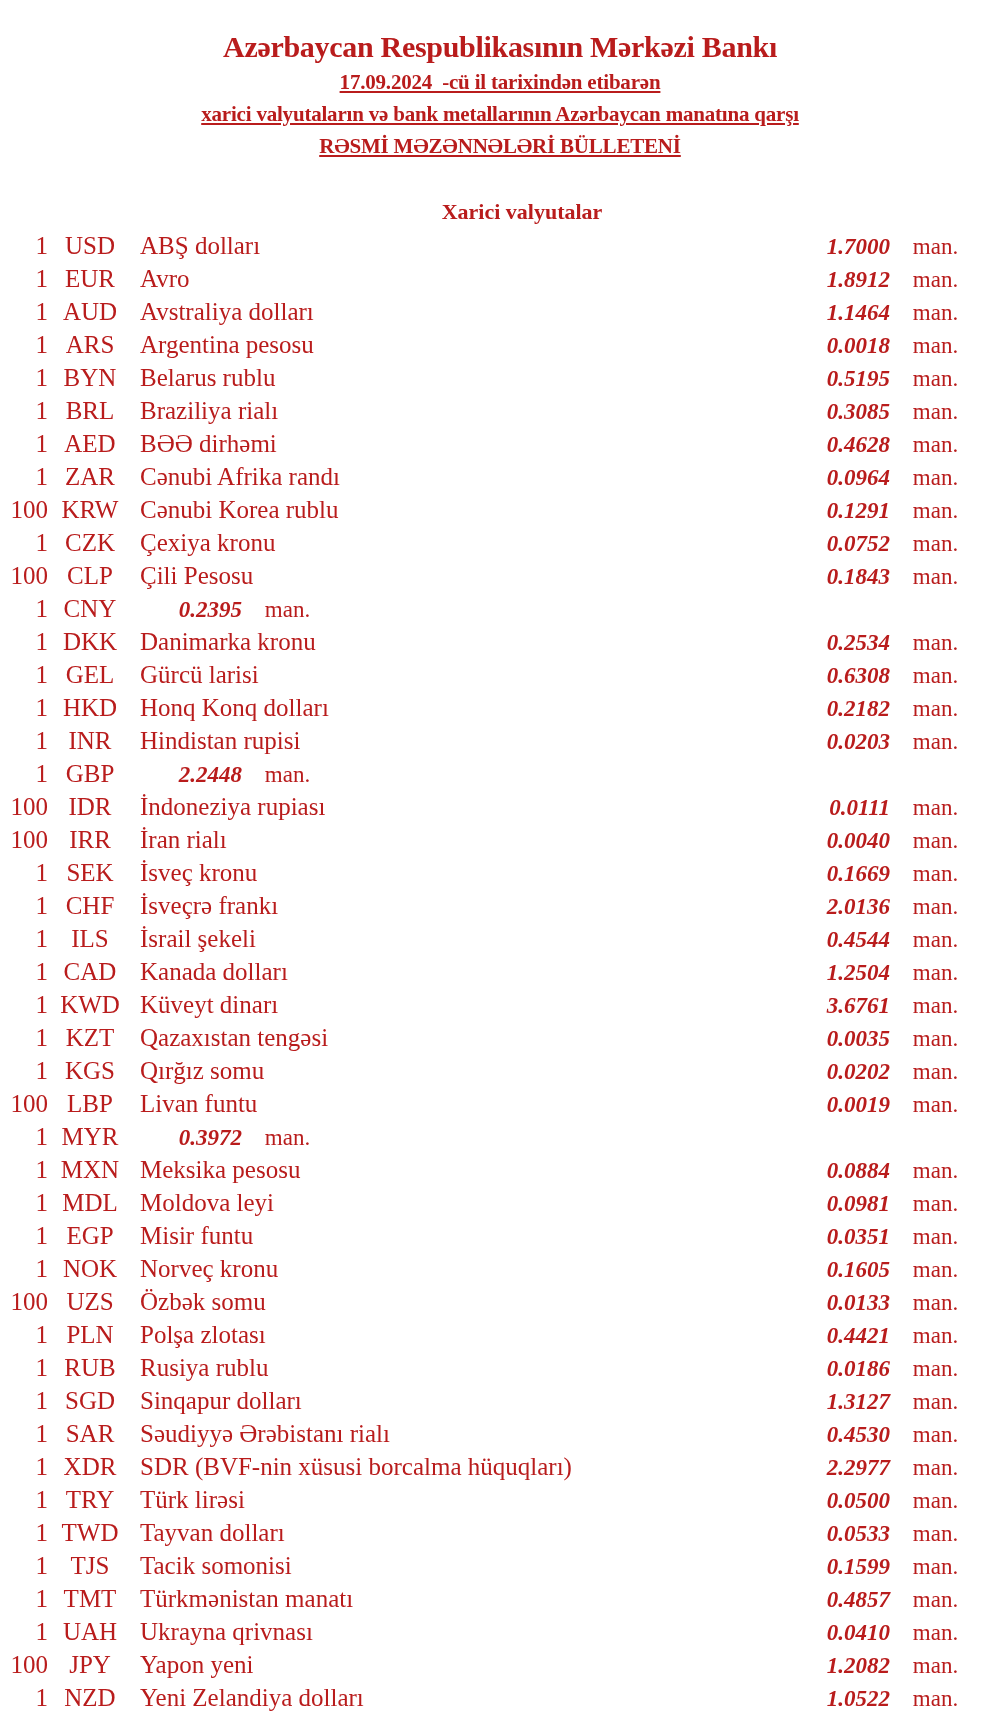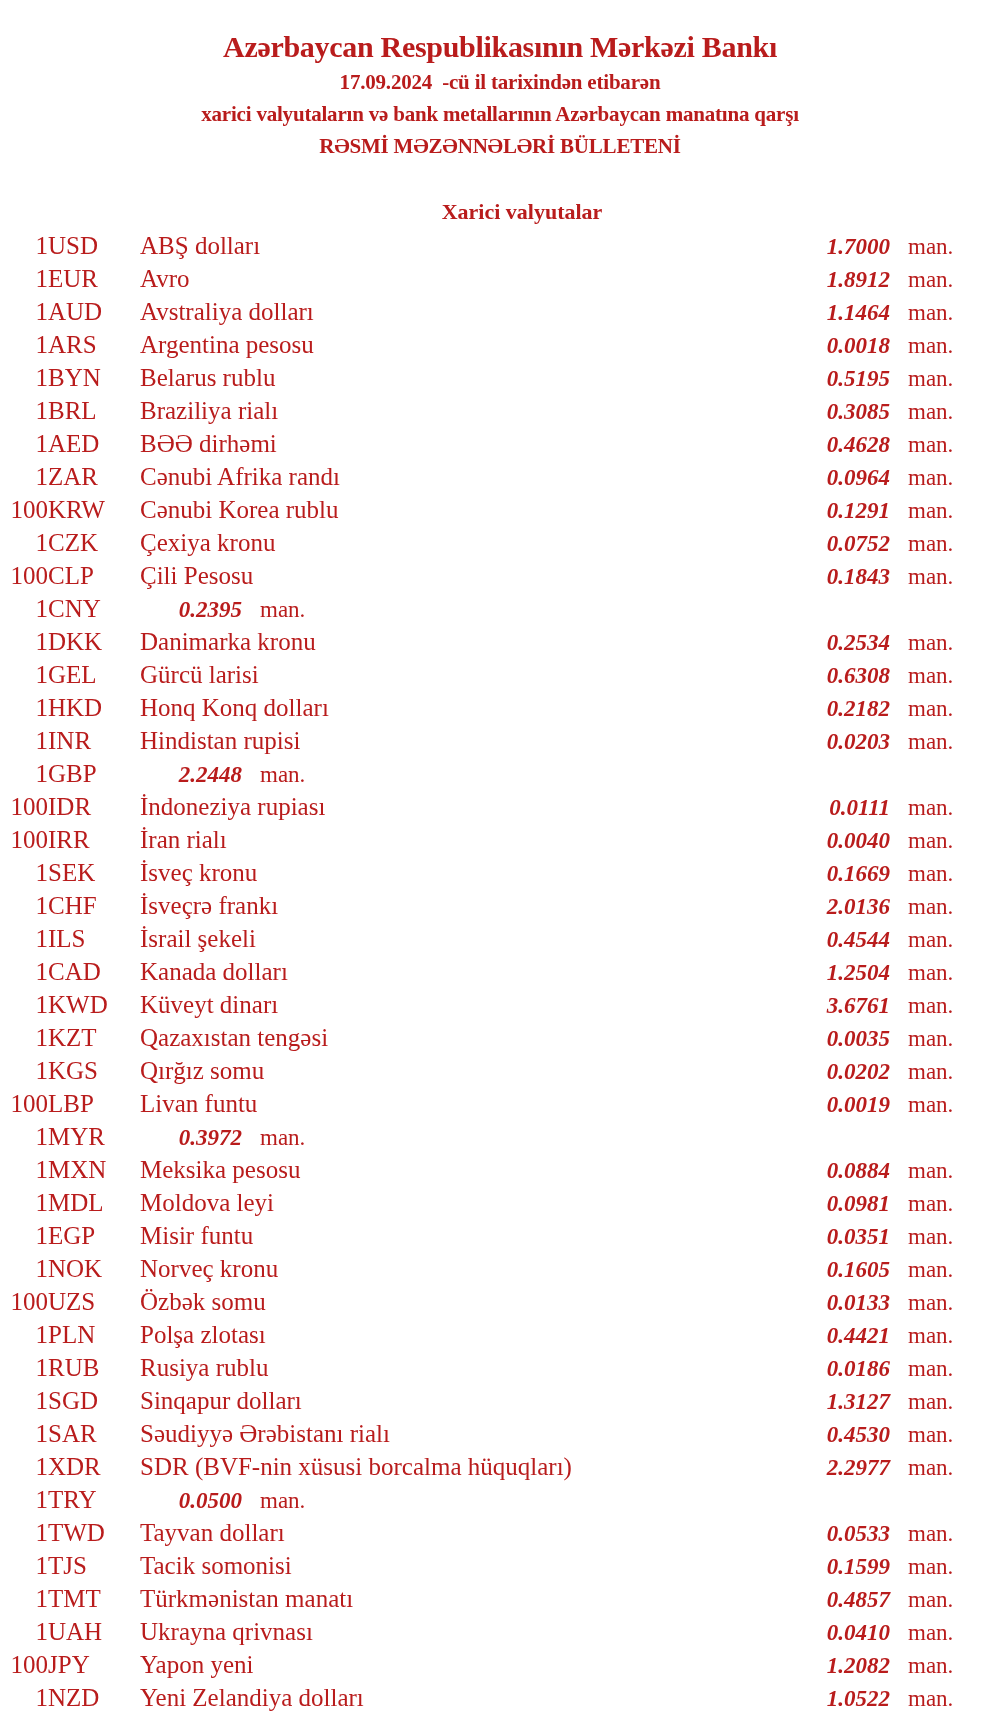--- a/index.html
+++ b/index.html
@@ -28,20 +28,21 @@
     font-weight: 700;
     line-height: 38px;
     letter-spacing: -0.3px;
   }
   .subtitle {
     font-size: 21px;
     font-weight: 700;
     line-height: 32px;
     white-space: pre;
     letter-spacing: -0.2px;
+    text-decoration: underline;
   }
   .section-title {
     margin-top: 36px;
     text-align: center;
     font-size: 22px;
     font-weight: 700;
     line-height: 28px;
     padding-left: 44px;
   }
   .currency-table {
@@ -56,20 +57,21 @@
   }
   .cell-qty {
     width: 48px;
     flex: 0 0 48px;
     text-align: right;
     font-size: 25px;
   }
   .cell-code {
     width: 84px;
     flex: 0 0 84px;
+    text-align: center;
     font-size: 25px;
   }
   .cell-name {
     flex: 1 1 auto;
     padding-left: 8px;
     font-size: 25px;
     white-space: nowrap;
     overflow: hidden;
   }
   .cell-rate {
@@ -77,21 +79,21 @@
     flex: 0 0 110px;
     text-align: right;
     font-size: 23px;
     font-weight: 700;
     font-style: italic;
   }
   .cell-unit {
     width: 55px;
     flex: 0 0 55px;
     margin-left: 18px;
-    text-align: left;
+    text-align: center;
     font-size: 23px;
   }
 </style>
 </head>
 <body>
 
 <div class="page">
 
   <div class="header">
     <div class="bank-title">Azərbaycan Respublikasının Mərkəzi Bankı</div>
@@ -400,20 +402,21 @@
     <div class="cell-qty">1</div>
     <div class="cell-code">XDR</div>
     <div class="cell-name">SDR (BVF-nin xüsusi borcalma hüquqları)</div>
     <div class="cell-rate">2.2977</div>
     <div class="cell-unit">man.</div>
   </div>
 
   <div class="currency-row">
     <div class="cell-qty">1</div>
     <div class="cell-code">TRY</div>
+    <div class="cell-name">Türk lirəsi</div>
     <div class="cell-rate">0.0500</div>
     <div class="cell-unit">man.</div>
   </div>
 
   <div class="currency-row">
     <div class="cell-qty">1</div>
     <div class="cell-code">TWD</div>
     <div class="cell-name">Tayvan dolları</div>
     <div class="cell-rate">0.0533</div>
     <div class="cell-unit">man.</div>

